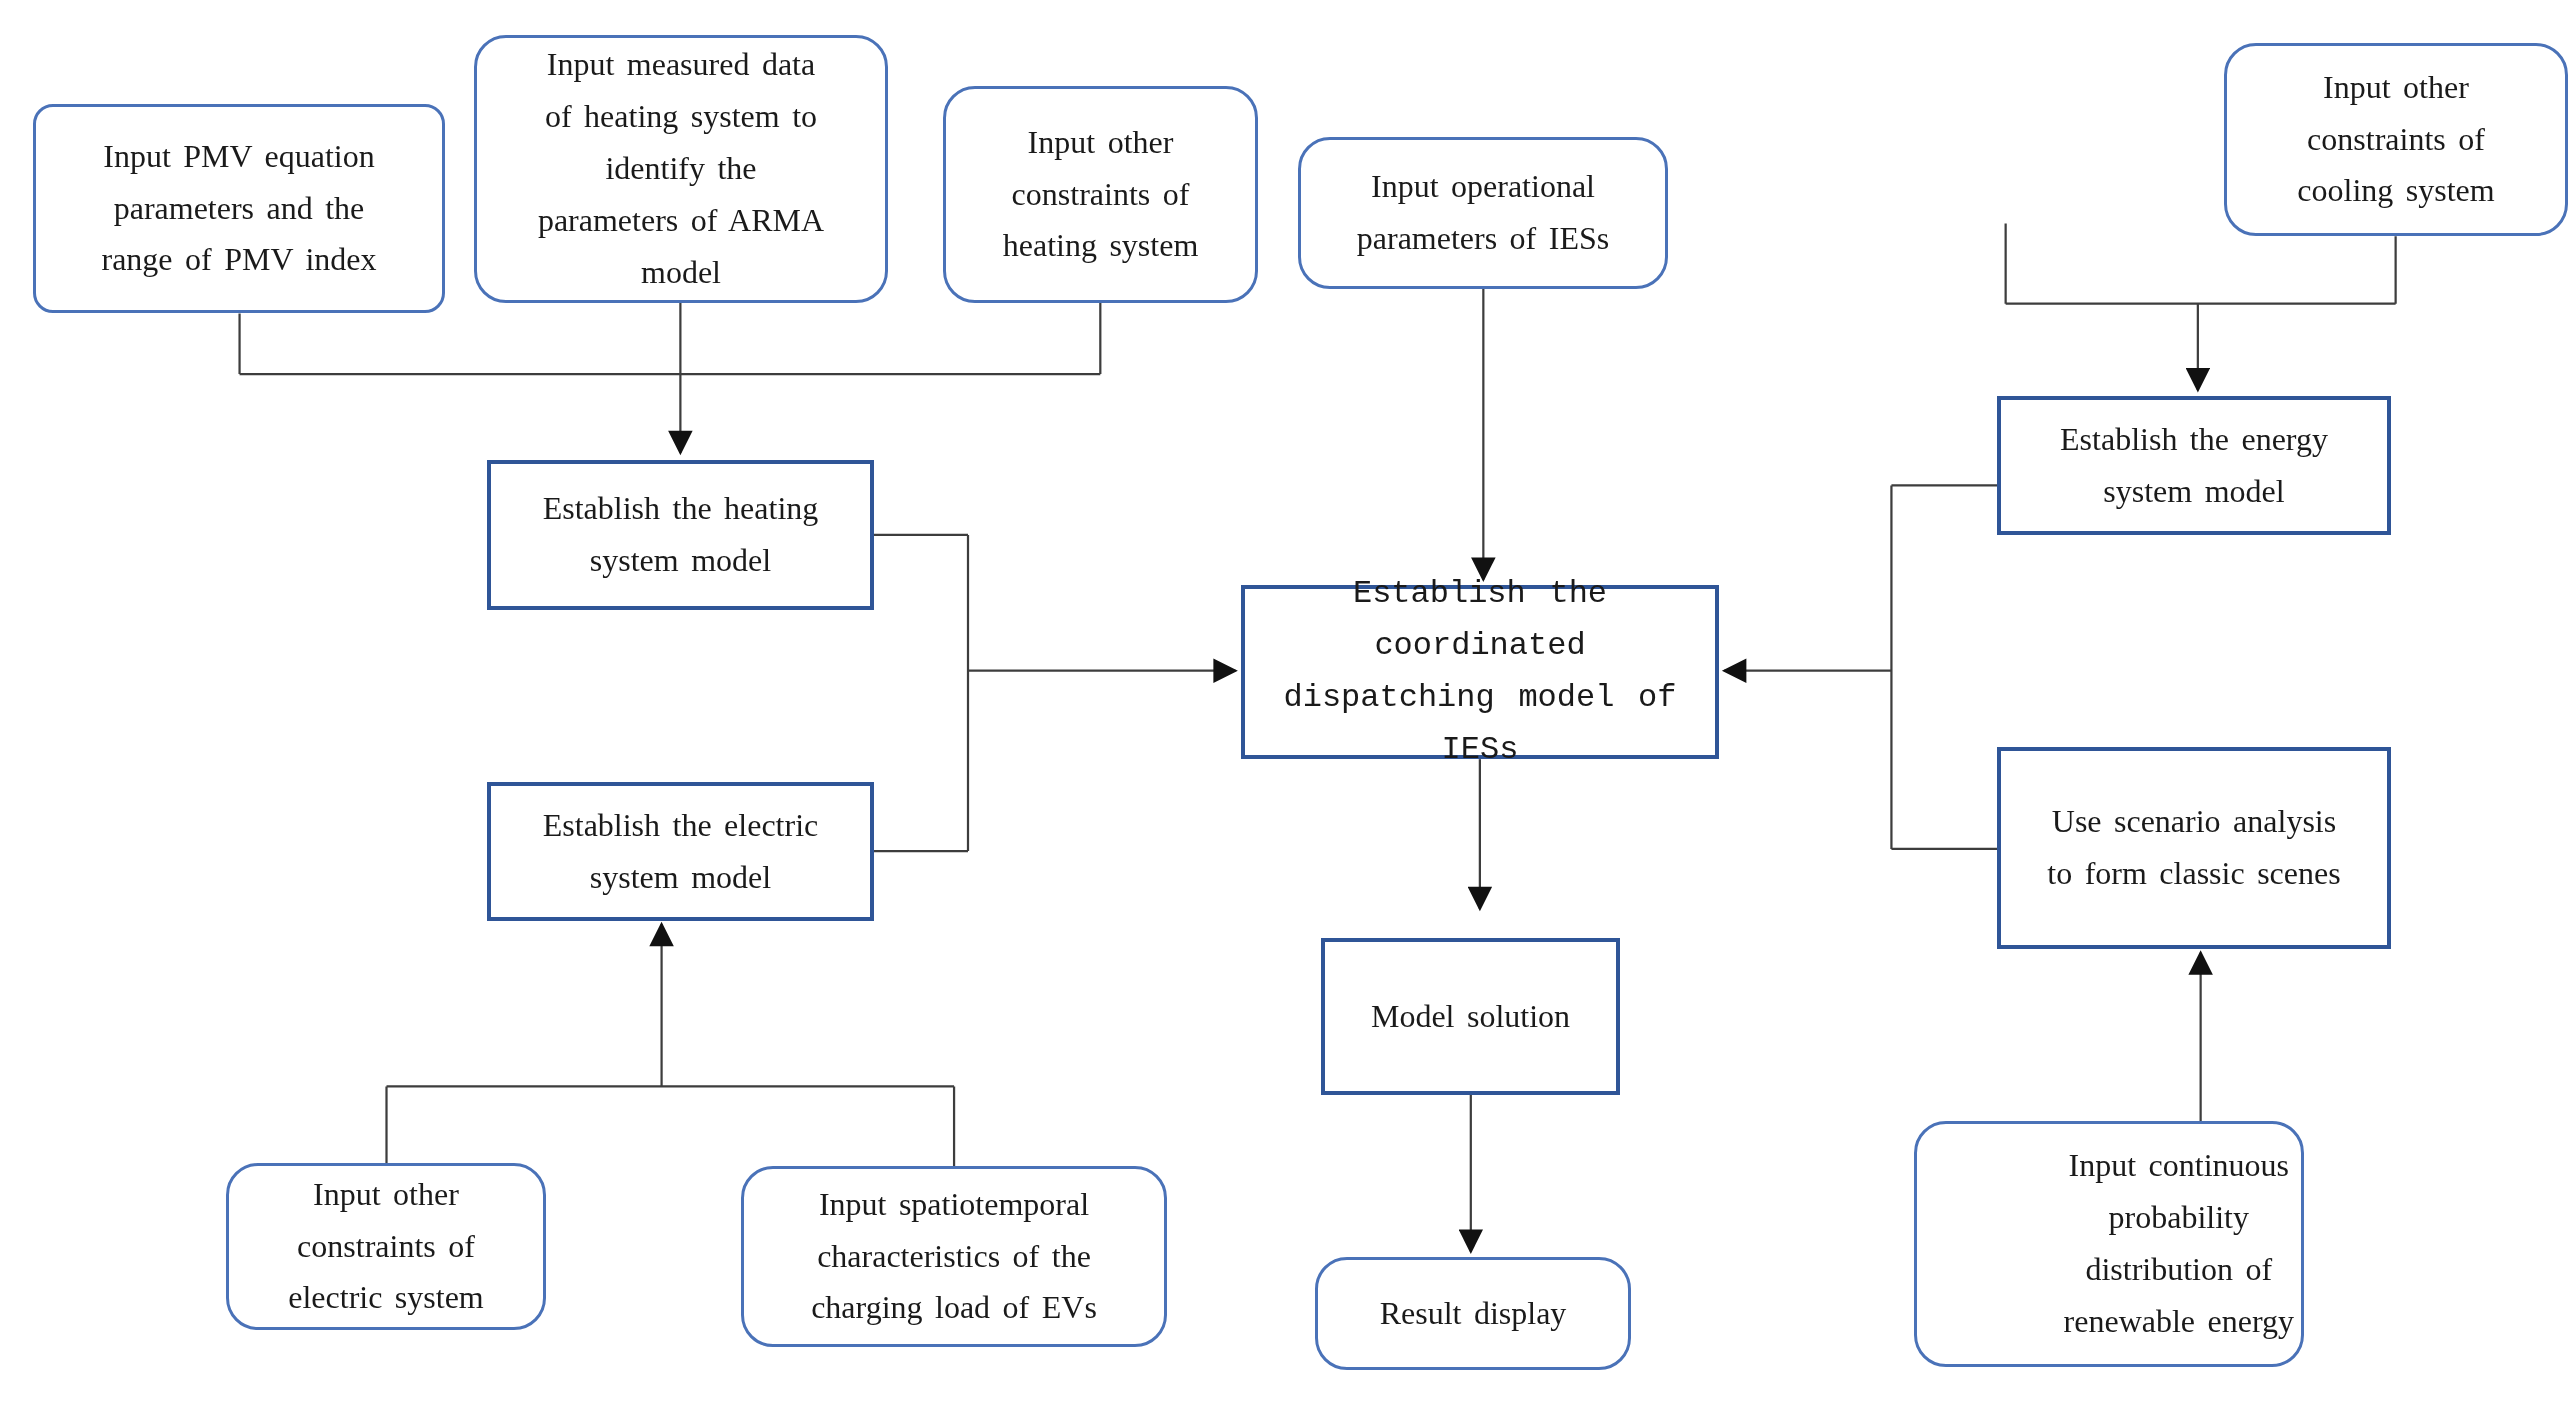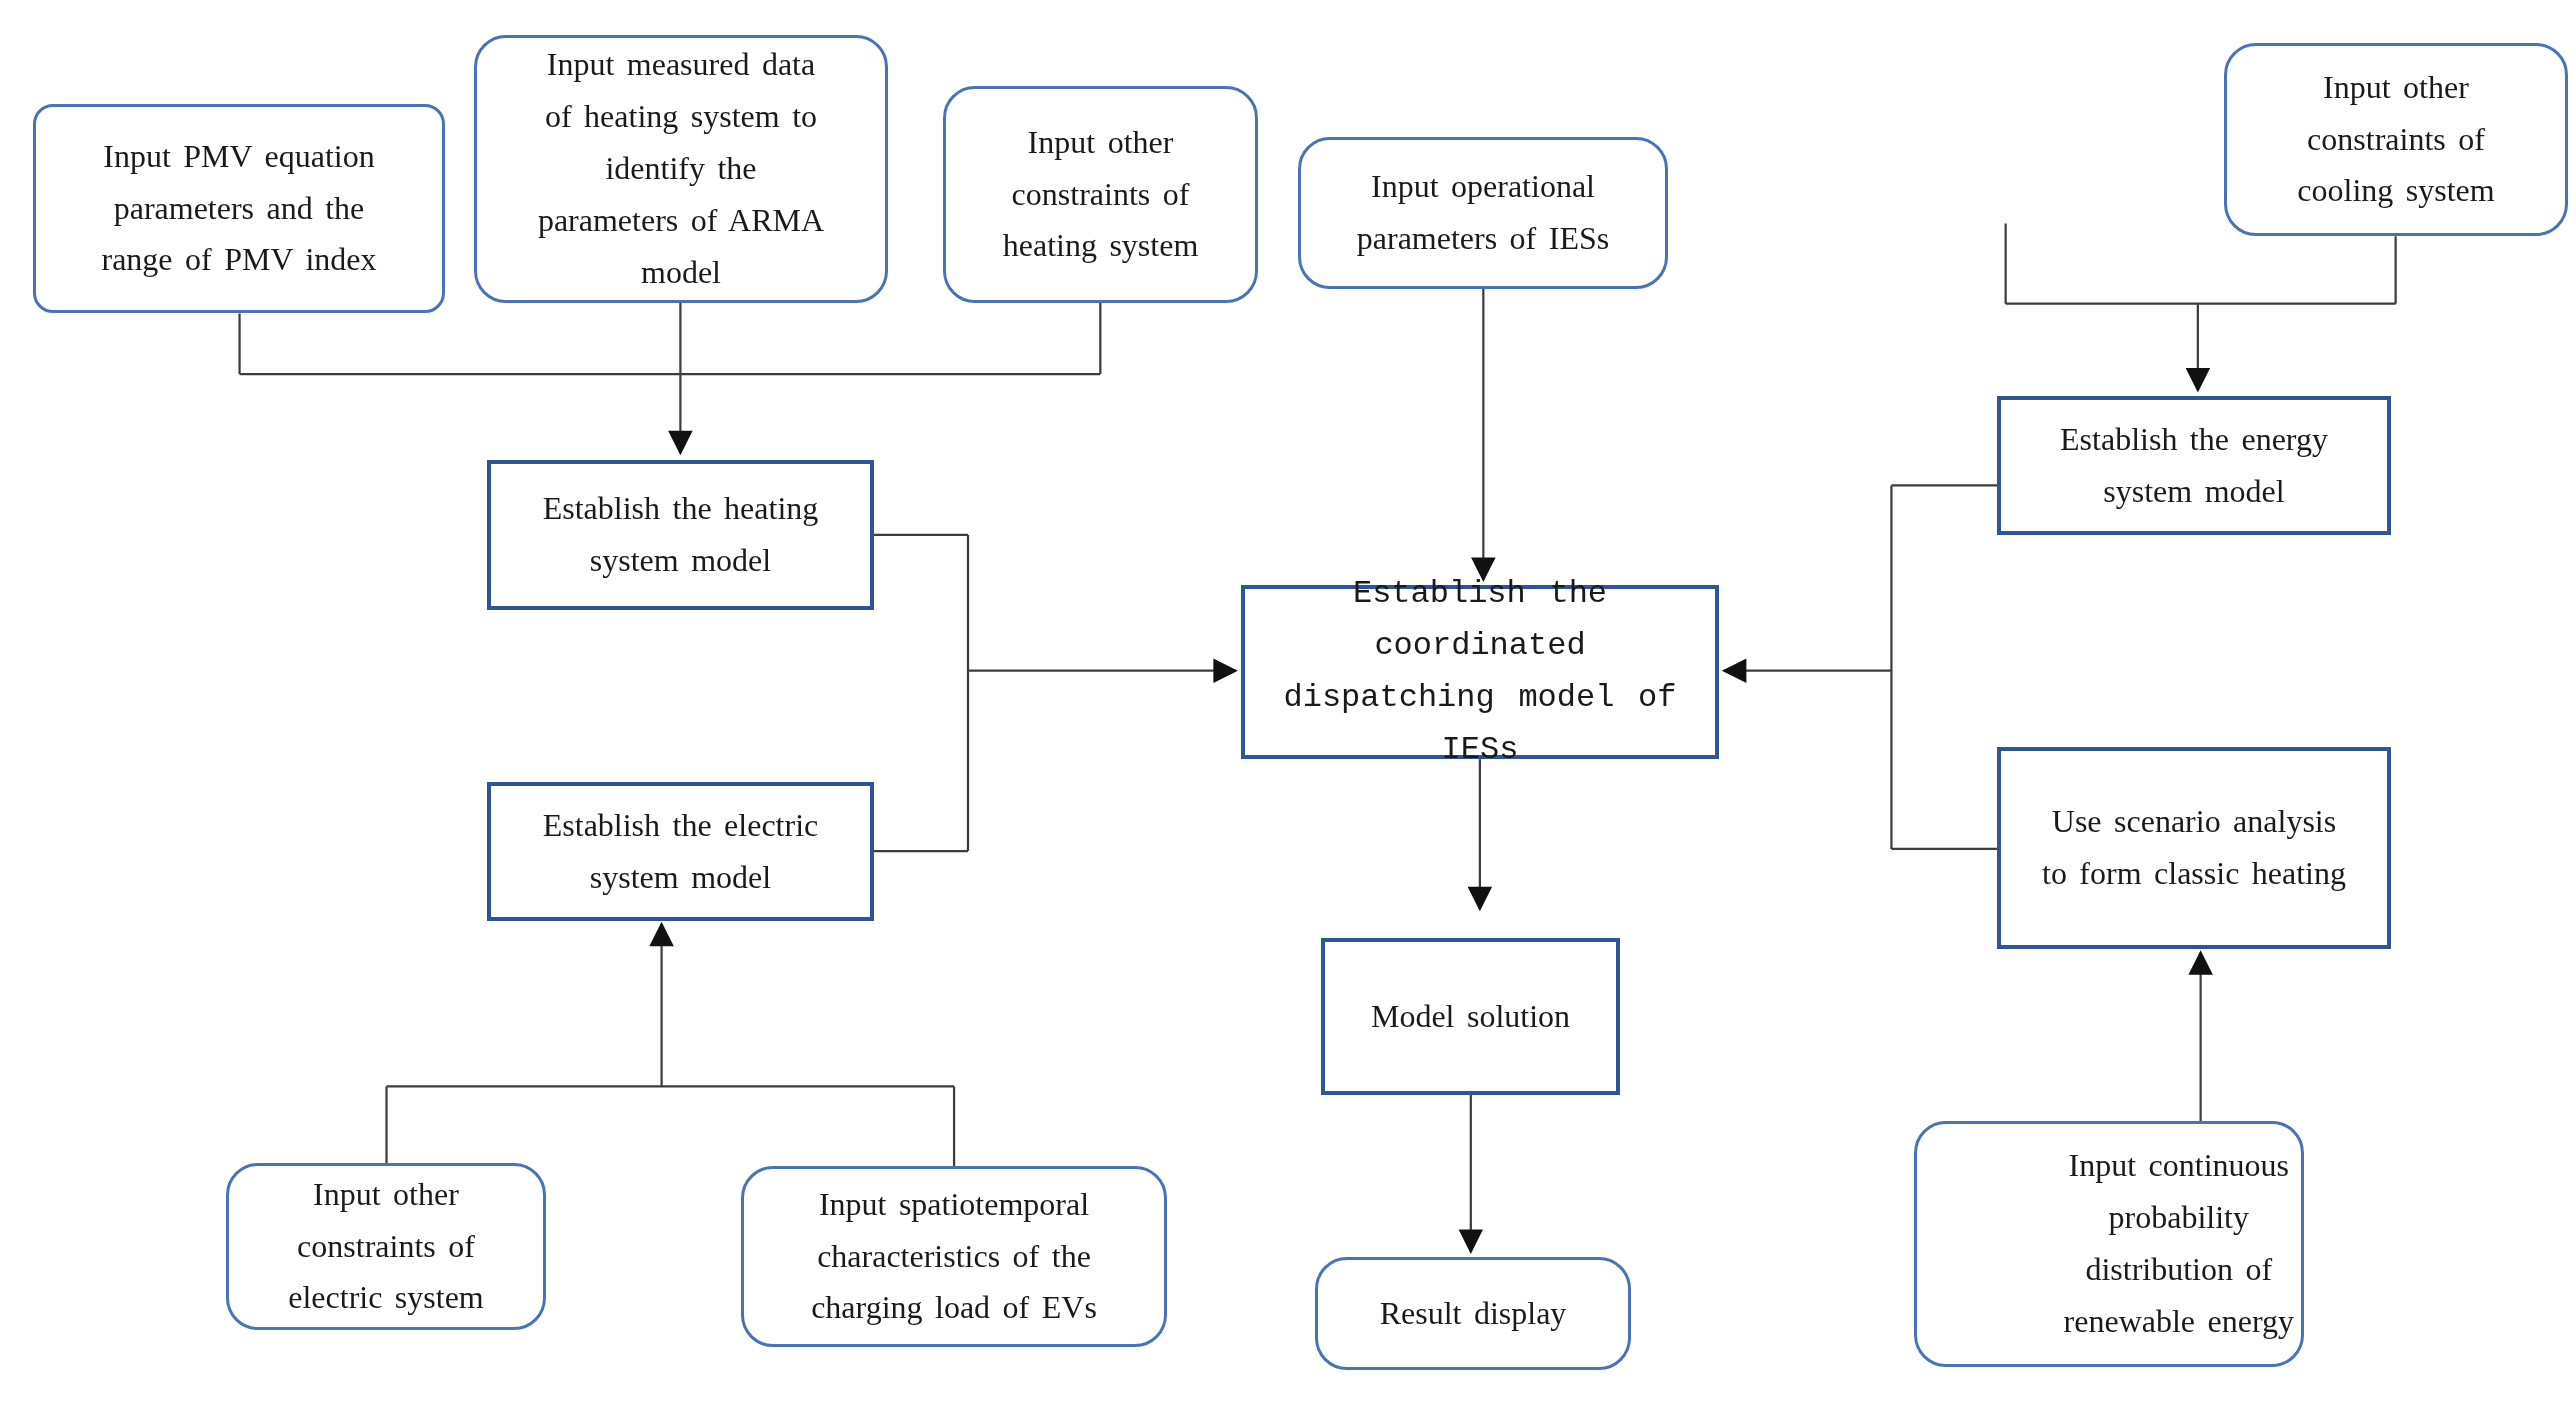--- a/index.html
+++ b/index.html
@@ -140,21 +140,21 @@
 dispatching model of IESs</span>
   </div>
 
   <div class="node rect" style="left:1997px; top:396px; width:394px; height:139px;">
     <span class="node-label">Establish the energy
 system model</span>
   </div>
 
   <div class="node rect" style="left:1997px; top:747px; width:394px; height:202px;">
     <span class="node-label">Use scenario analysis
-to form classic heating</span>
+to form classic scenes</span>
   </div>
 
   <div class="node rect" style="left:1321px; top:914px; width:299px; height:157px;margin-top:24px;">
     <span class="node-label">Model solution</span>
   </div>
 
   <div class="node rounded" style="left:1315px; top:1257px; width:316px; height:113px;">
     <span class="node-label">Result display</span>
   </div>
 

